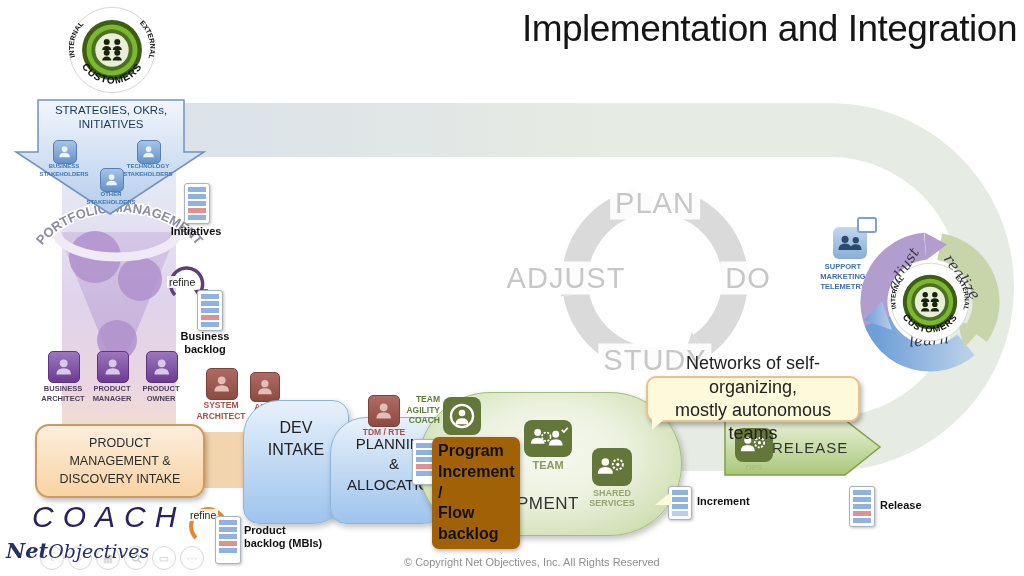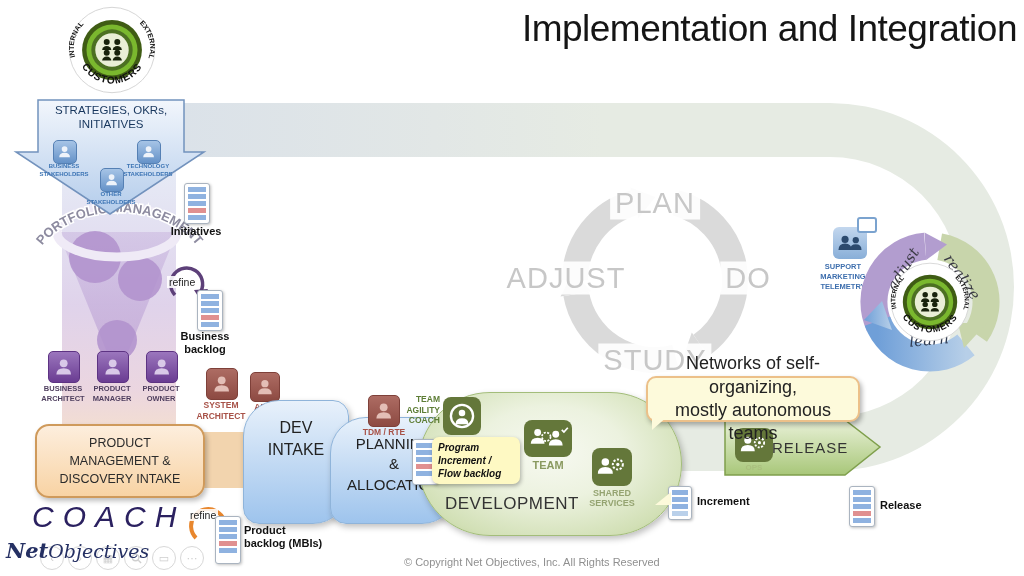--- a/index.html
+++ b/index.html
@@ -62,22 +62,22 @@
     border:1px solid #a3bd7a;border-radius:72px;box-shadow:2px 3px 6px rgba(0,0,0,.25);}
   .pm-box{background:linear-gradient(180deg,#fdeedd,#f8d3a4);border:2px solid #cf9a5b;border-radius:14px;
     box-shadow:2px 3px 5px rgba(0,0,0,.25);font-size:12.5px;color:#2b2b2b;text-align:center;line-height:1.45;
     display:flex;align-items:center;justify-content:center;}
   .orange-band{background:#f2d4ae;}
 
   .callout{background:#fdfadb;border:2px solid #ecc089;border-radius:10px;box-shadow:2px 3px 5px rgba(0,0,0,.3);
     font-size:18px;color:#222;display:flex;align-items:center;justify-content:center;line-height:1.3;}
   .tail{width:0;height:0;}
 
-  .white-tag{background:#fef9c3;border-radius:7px;box-shadow:1px 2px 4px rgba(0,0,0,.3);
-    font-weight:bold;font-size:10px;color:#111;line-height:1.3;padding:4px 6px;font-style:italic;}
+  .white-tag{background:#a16207;border-radius:7px;box-shadow:1px 2px 4px rgba(0,0,0,.3);
+    font-weight:bold;font-size:16px;color:#111;line-height:1.3;padding:4px 6px;}
 
   .cycle-word{font-family:"DejaVu Serif",serif;font-style:italic;font-size:15px;color:#3a3a44;
     transform:translate(-50%,-50%);}
 
   .flex-logo{font-style:italic;font-size:30px;letter-spacing:9px;color:#2b2160;}
   .net-logo{font-family:"DejaVu Serif",serif;font-style:italic;color:#253063;}
   .net-logo .n{font-size:21px;font-weight:bold;}
   .net-logo .o{font-size:19px;}
   .soc{width:22px;height:22px;border:1.5px solid #d8d8d8;border-radius:50%;color:#cfcfcf;
     display:flex;align-items:center;justify-content:center;font-size:11px;background:#fff;}

